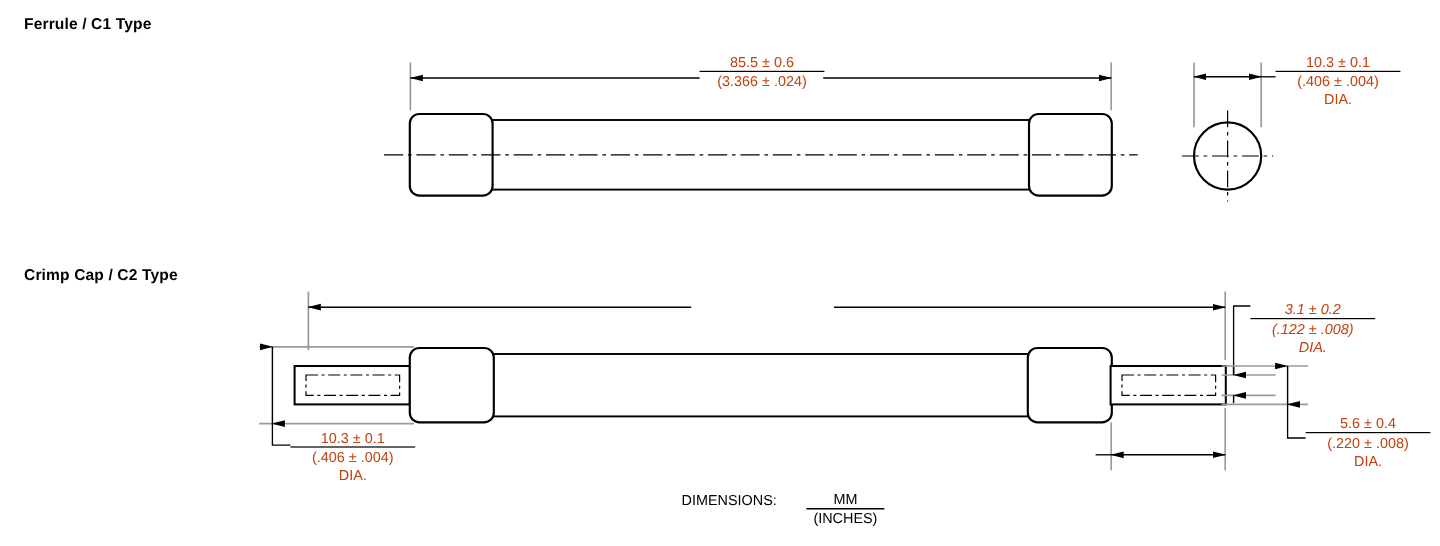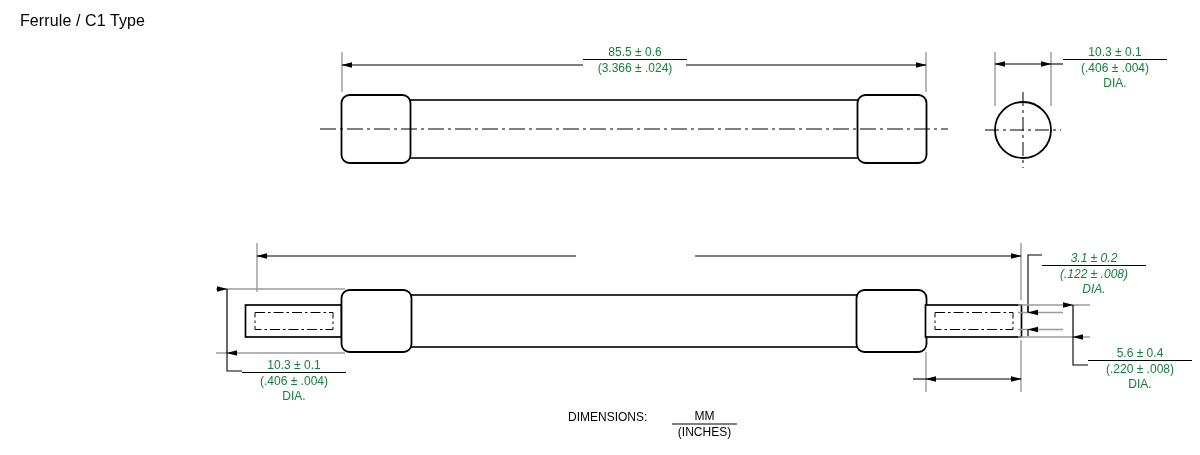--- a/index.html
+++ b/index.html
@@ -24,36 +24,36 @@
   }
   svg.drawing {
     position: absolute;
     left: 0;
     top: 0;
     width: 1200px;
     height: 455px;
   }
   .sect-title {
     position: absolute;
-    font-size: 16px;
-    font-weight: normal;
+    font-size: 13px;
+    font-weight: bold;
     letter-spacing: 0.1px;
     white-space: nowrap;
   }
   #title-c1 { left: 20px; top: 12px; }
   #title-c2 { left: 20px; top: 221px; }
 
   
   .dim {
     position: absolute;
     font-size: 12px;
     line-height: 14px;
     text-align: center;
     white-space: nowrap;
-    color: #15803d;
+    color: #c2410c;
   }
   .dim .num {
     display: block;
     padding: 0 3px 0px 3px;
     border-bottom: 1px solid #000;
   }
   .dim .den {
     display: block;
     padding: 1px 3px 0 3px;
   }
@@ -68,20 +68,21 @@
     white-space: nowrap;
   }
 </style>
 </head>
 <body>
 
 <div id="root">
 
   <div class="sect-title" id="title-c1">Ferrule / C1 Type</div>
 
+  <div class="sect-title" id="title-c2">Crimp Cap / C2 Type</div>
 
   <svg class="drawing" viewBox="0 0 1200 455">
     <defs>
       <marker id="arrL" markerWidth="11" markerHeight="8" refX="0.6" refY="4" orient="auto" markerUnits="userSpaceOnUse">
         <path d="M0,4 L11,1.2 L11,6.8 Z" fill="#000"></path>
       </marker>
       <marker id="arrR" markerWidth="11" markerHeight="8" refX="10.4" refY="4" orient="auto" markerUnits="userSpaceOnUse">
         <path d="M11,4 L0,1.2 L0,6.8 Z" fill="#000"></path>
       </marker>
       <marker id="arrU" markerWidth="8" markerHeight="11" refX="4" refY="0.6" orient="auto" markerUnits="userSpaceOnUse">

